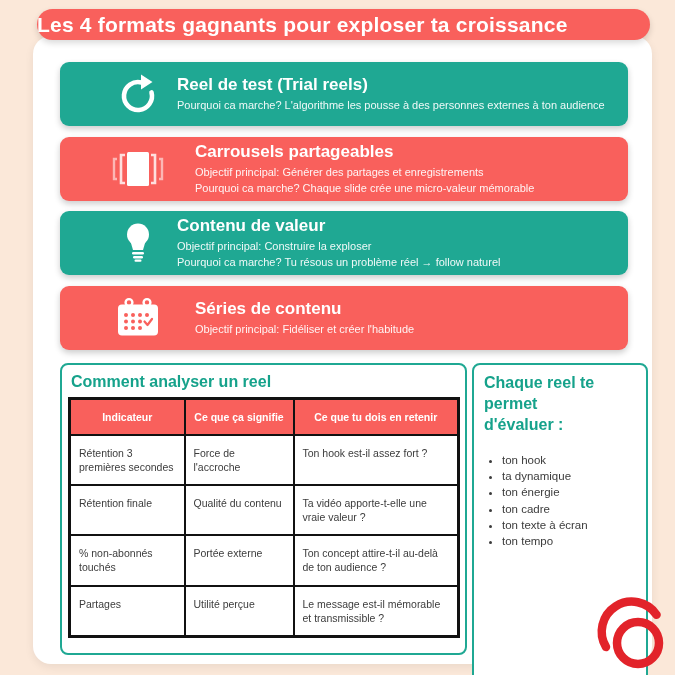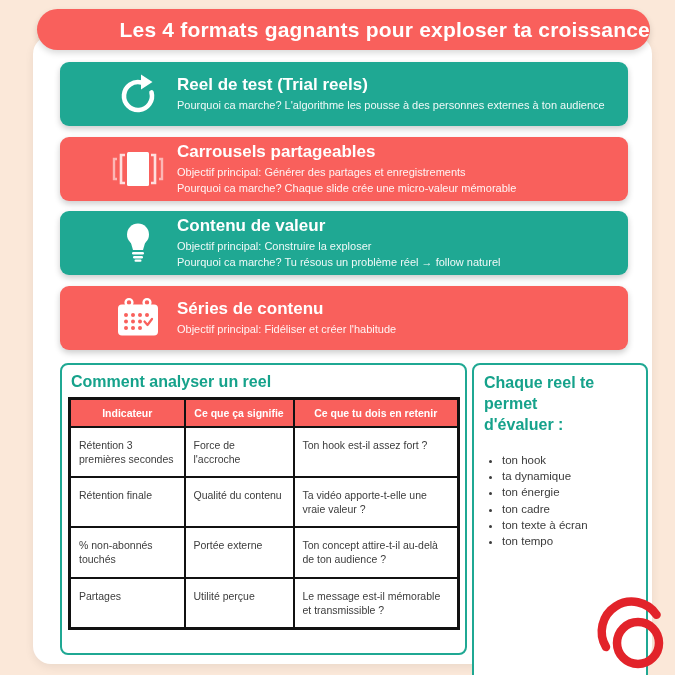--- a/index.html
+++ b/index.html
@@ -12,33 +12,33 @@
     width:675px;height:675px;position:relative;overflow:hidden;
     background:var(--bg);
     font-family:"Liberation Sans","DejaVu Sans",sans-serif;
   }
   .white-card{
     position:absolute;left:33px;top:36px;width:619px;height:628px;
     background:#ffffff;border-radius:18px;
     box-shadow:0 3px 10px rgba(0,0,0,0.07);
   }
   .banner{
-    position:absolute;left:37px;top:9px;width:613px;height:41px;
+    position:absolute;left:37px;top:9px;width:613px;height:31px;
     background:var(--coral);border-radius:21px;
-    display:flex;align-items:center;justify-content:flex-end;
+    display:flex;align-items:center;justify-content:flex-start;
     color:#fff;font-weight:bold;font-size:21px;letter-spacing:0.2px;
     box-shadow:0 3px 6px rgba(0,0,0,0.15);z-index:3;
   }
   .format-card{
     position:absolute;left:60px;width:568px;height:64px;border-radius:9px;
     display:flex;align-items:center;color:#fff;
     box-shadow:0 3px 6px rgba(0,0,0,0.20);z-index:2;padding-left:39px;
   }
   .format-card.teal{background:var(--teal);}
-  .format-card.coral{background:var(--coral);}
+  .format-card.coral{background:var(--coral);gap:18px;}
   .fc1{top:62px}.fc2{top:137px}.fc3{top:211px}.fc4{top:286px}
   .fc-icon{flex:0 0 78px;display:flex;justify-content:center;align-items:center;}
   .fc-text{flex:1;padding-right:6px;}
   .fc-title{font-size:17px;font-weight:bold;margin-bottom:3px;}
   .fc-line{font-size:11px;color:rgba(255,255,255,0.93);line-height:1.45;white-space:nowrap;}
 
   .analysis-box{
     position:absolute;left:60px;top:363px;width:407px;height:292px;
     border:2px solid var(--teal);border-radius:8px;background:#fff;z-index:2;
   }
@@ -48,21 +48,21 @@
   }
   table.reel-table{
     position:absolute;left:6px;top:32px;width:389px;
     border-collapse:collapse;table-layout:fixed;
     border:3px solid var(--table-border);
   }
   .reel-table col.c1{width:115px}.reel-table col.c2{width:109px}.reel-table col.c3{width:165px}
   .reel-table th{
     border:2px solid var(--table-border);background:var(--coral);color:#fff;
     font-size:10.5px;font-weight:bold;text-align:center;vertical-align:middle;
-    height:28px;padding:3px 2px;white-space:nowrap;overflow:hidden;
+    height:36px;padding:3px 2px;white-space:nowrap;overflow:hidden;
   }
   .reel-table td{
     border:2px solid var(--table-border);color:var(--text-dark);
     font-size:10.5px;line-height:1.35;vertical-align:top;
     padding:10px 8px;height:36px;
   }
   .eval-box{
     position:absolute;left:472px;top:363px;width:176px;height:336px;
     border:2px solid var(--teal);border-radius:8px;background:#fff;z-index:2;
   }

